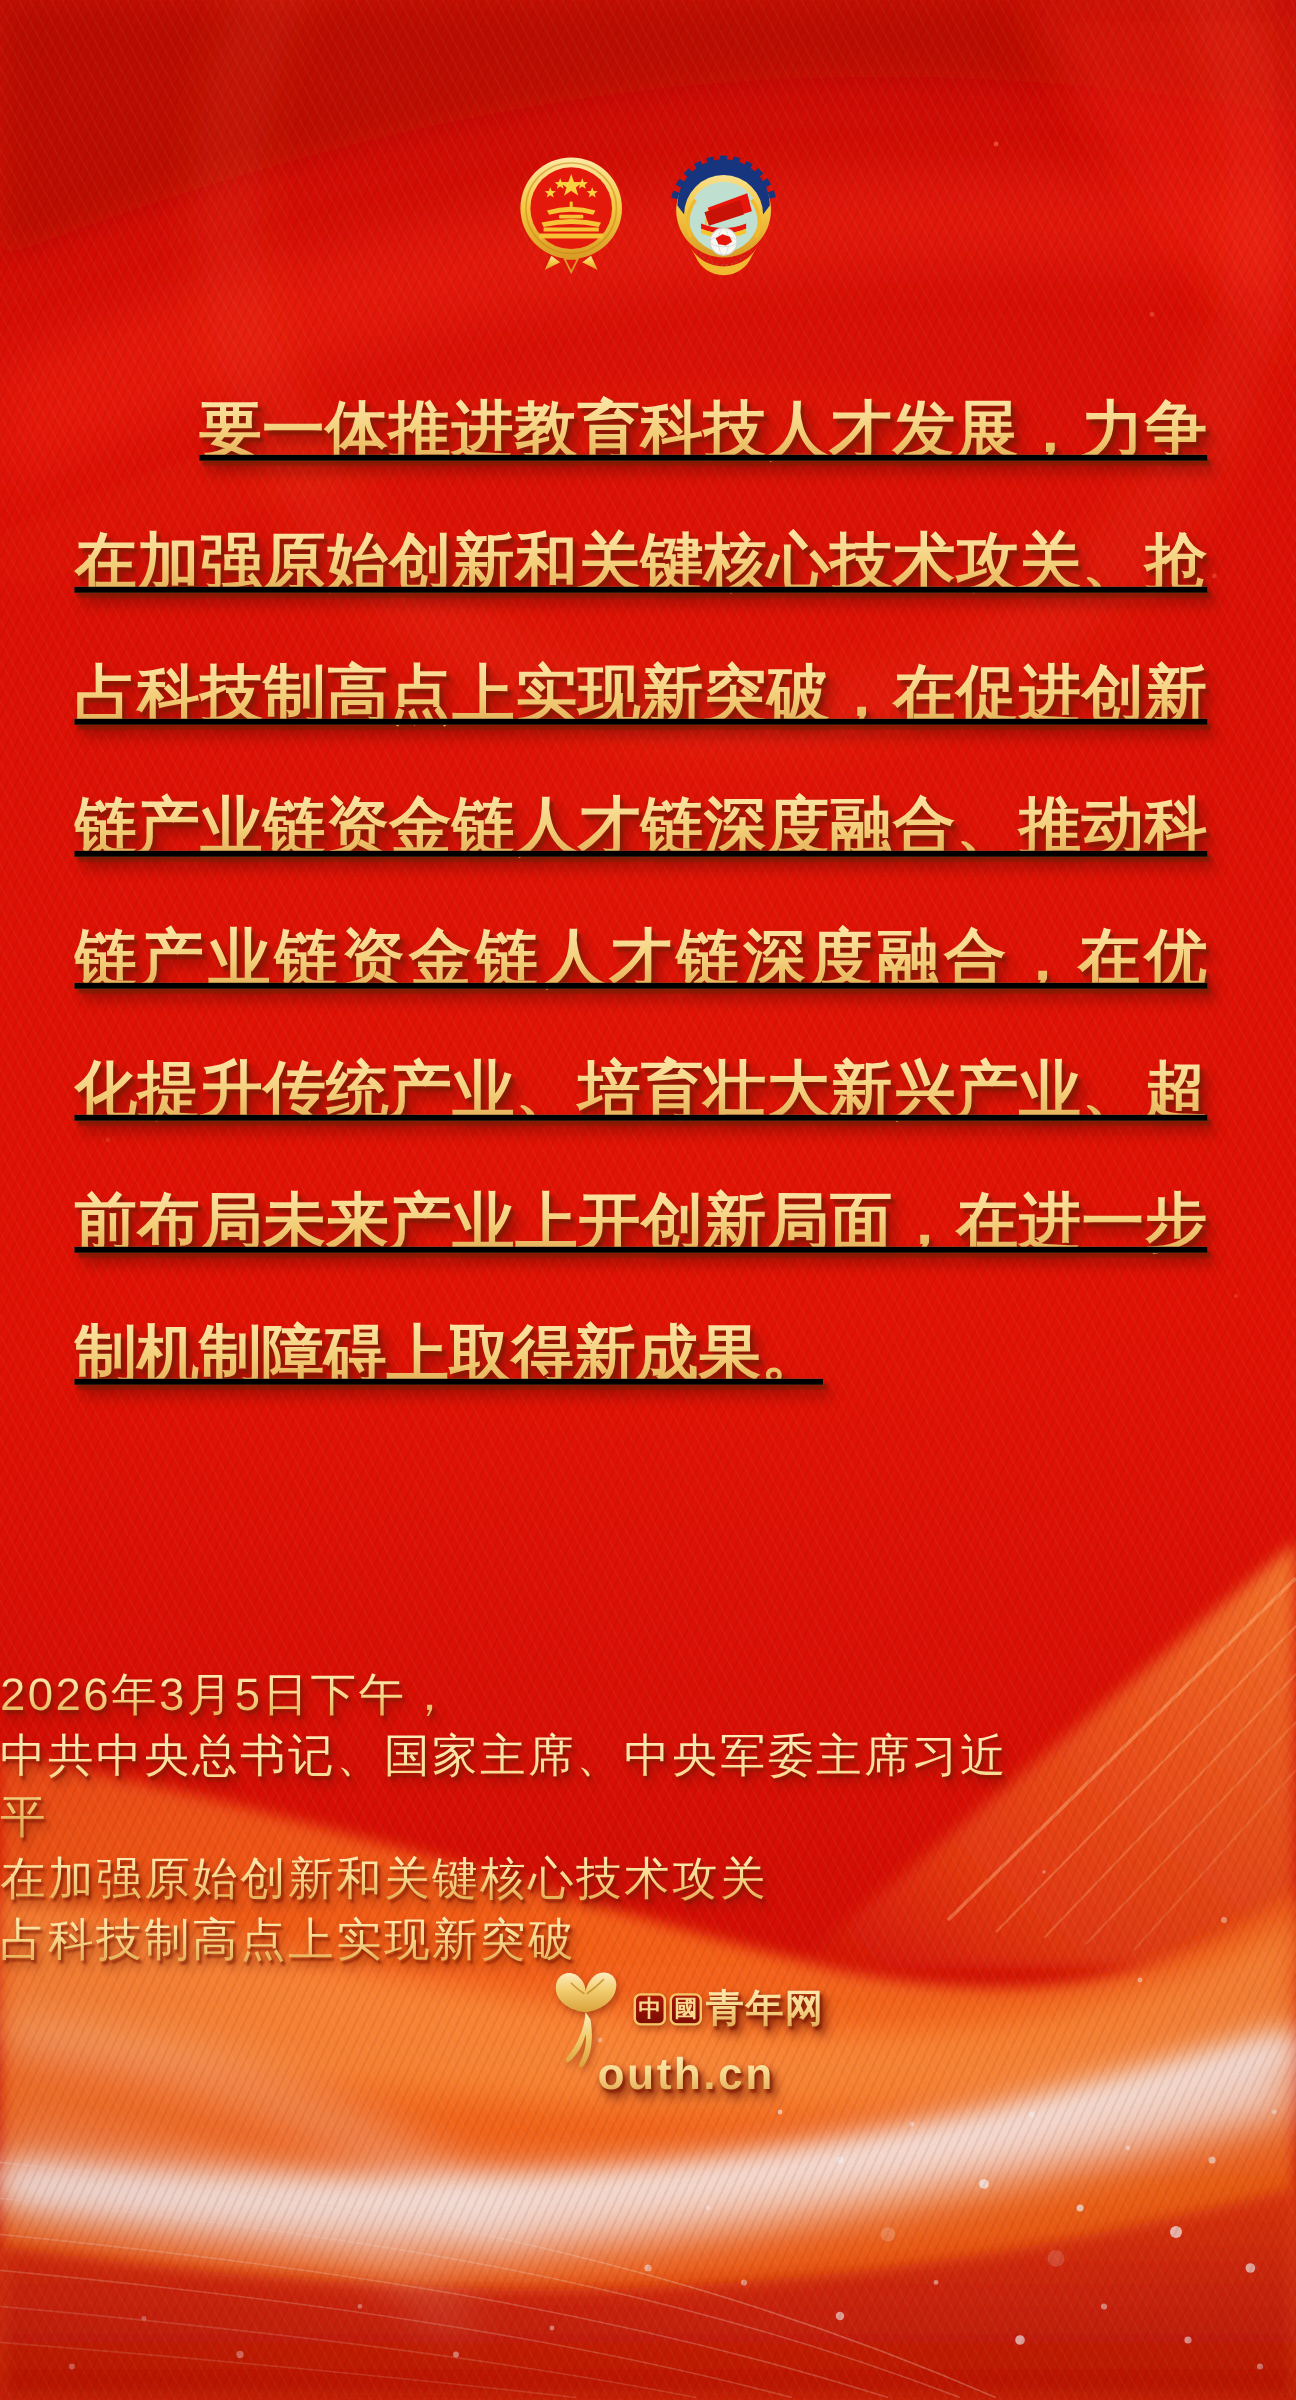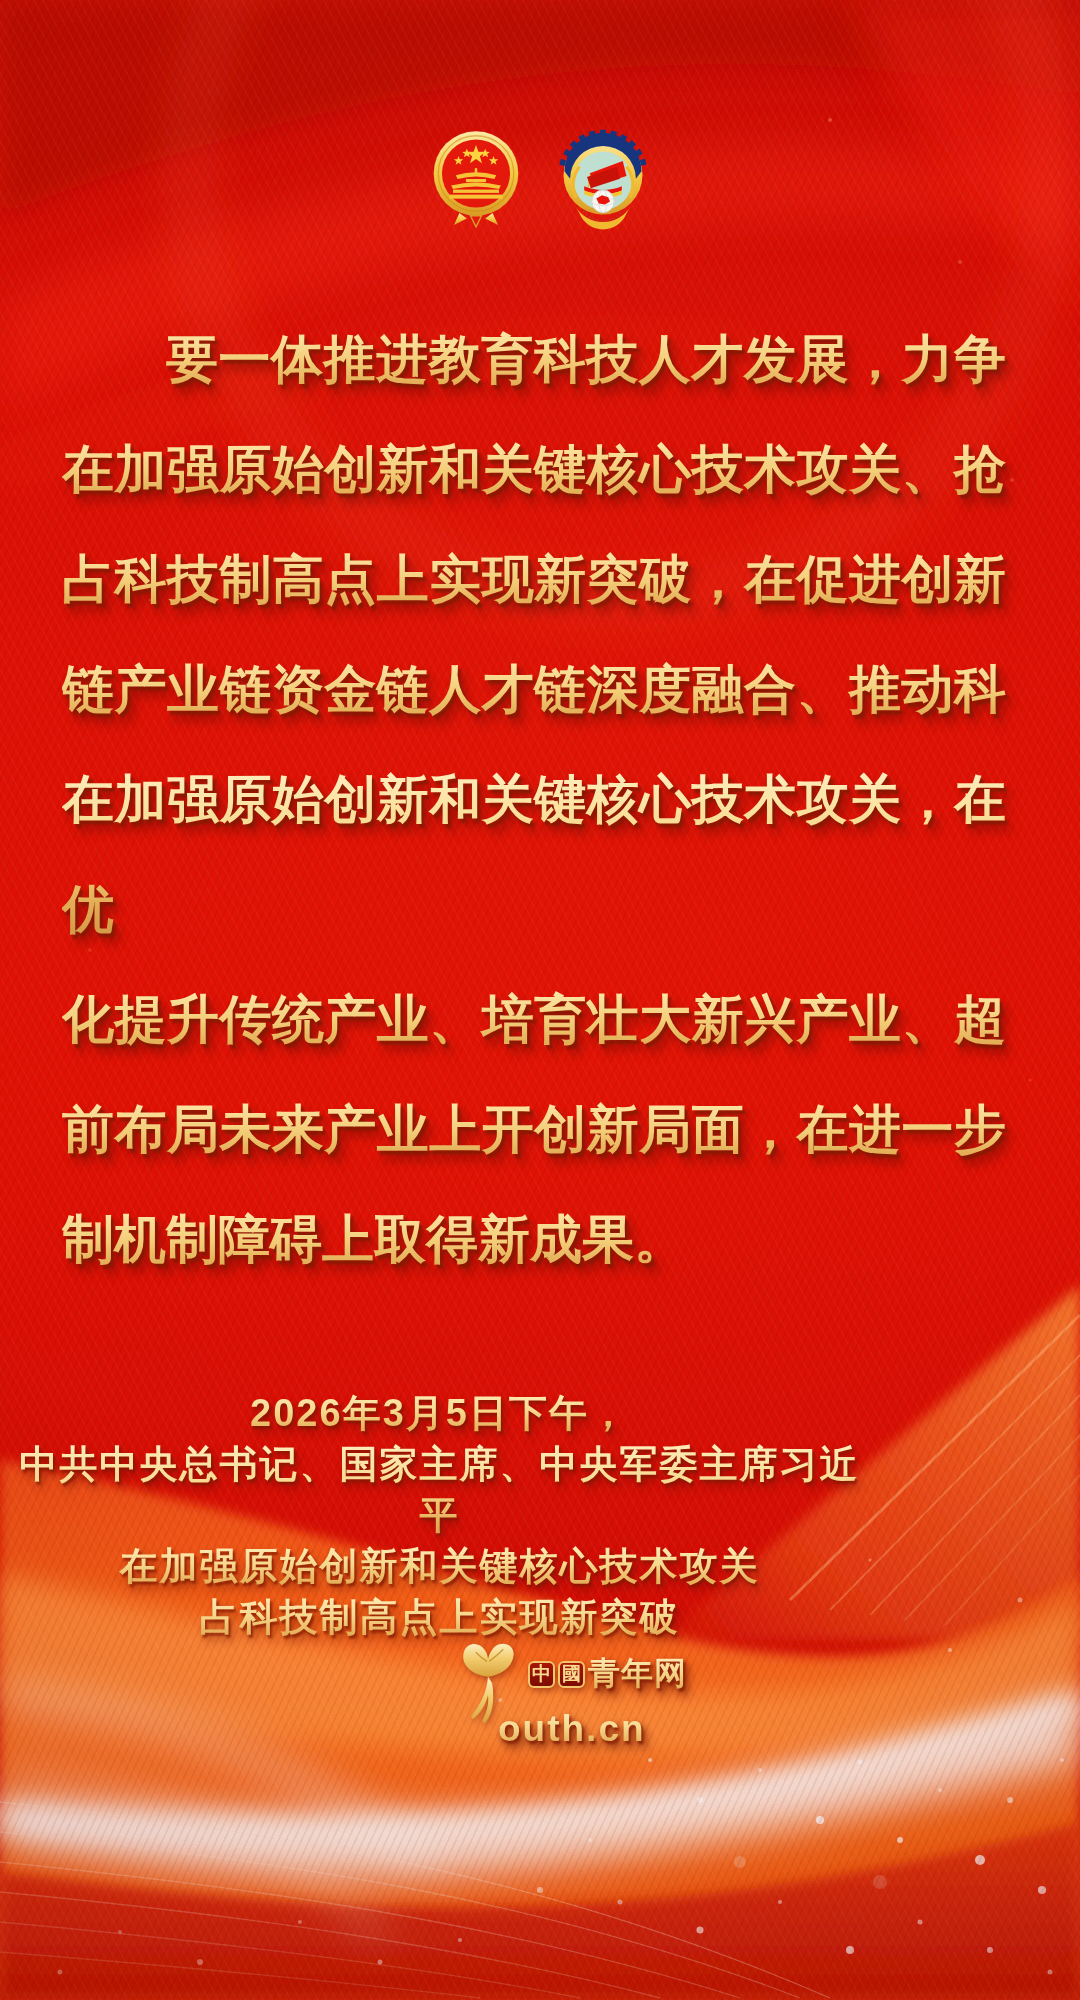--- a/index.html
+++ b/index.html
@@ -32,28 +32,28 @@
     }
   }
 
   
   .emblems{position:absolute;top:122px;left:0;right:0;z-index:2;
            display:flex;justify-content:center;align-items:flex-start;gap:34px;}
   .emblem-national{margin-top:7px;}
 
   
   .main-text{position:absolute;top:304px;left:62px;width:944px;z-index:2;
-             font-size:52px;font-weight:700;line-height:110px;}
+             font-size:52px;font-weight:700;line-height:110px;text-decoration:underline;}
   .line{text-align:justify;text-align-last:justify;white-space:nowrap0;}
   .line.indent{text-indent:104px;}
   .line.end{text-align-last:left;}
 
   
   .attribution{position:absolute;top:1388px;left:0;width:879px;z-index:2;
-               text-align:center;font-size:38px;font-weight:700;line-height:51px;letter-spacing:2px;}
+               text-align:left;font-size:38px;font-weight:400;line-height:51px;letter-spacing:2px;}
 
   
   .logo{position:absolute;left:452px;top:1640px;z-index:3;display:flex;align-items:flex-start;
         filter:drop-shadow(2px 3px 3px rgba(110,20,0,.45));}
   .logo-col{margin-left:-34px;padding-top:12px;}
   .logo-row1{padding-left:38px;display:flex;align-items:center;gap:3px;}
   .seal-box{width:27px;height:27px;border:2px solid #f3c66a;border-radius:6px;
             background:linear-gradient(180deg,#a81505,#7d0c02);
             display:flex;align-items:center;justify-content:center;
             color:#f8d98d;font-size:19px;font-weight:700;box-sizing:border-box;}
@@ -237,21 +237,21 @@
       <path d="M20,88 A34,34 0 0 0 80,88 L75,97 A27,27 0 0 1 25,97 Z" fill="#f1b92f"></path>
       <path d="M29,94 A26,26 0 0 0 71,94" fill="none" stroke="#c0392b" stroke-width="1.6" stroke-dasharray="2 2.4"></path>
     </svg>
   </div>
 
   <div class="main-text">
     <div class="line gold indent">要一体推进教育科技人才发展，力争</div>
     <div class="line gold">在加强原始创新和关键核心技术攻关、抢</div>
     <div class="line gold">占科技制高点上实现新突破，在促进创新</div>
     <div class="line gold">链产业链资金链人才链深度融合、推动科</div>
-    <div class="line gold">在加强原始创新和关键核心技术攻关，在优</div>
+    <div class="line gold">链产业链资金链人才链深度融合，在优</div>
     <div class="line gold">化提升传统产业、培育壮大新兴产业、超</div>
     <div class="line gold">前布局未来产业上开创新局面，在进一步</div>
     <div class="line gold end">制机制障碍上取得新成果。</div>
   </div>
 
   <div class="attribution">
     <div class="gold-soft">2026年3月5日下午，</div>
     <div class="gold-soft">中共中央总书记、国家主席、中央军委主席习近平</div>
     <div class="gold-soft">在加强原始创新和关键核心技术攻关</div>
     <div class="gold-soft">占科技制高点上实现新突破</div>

